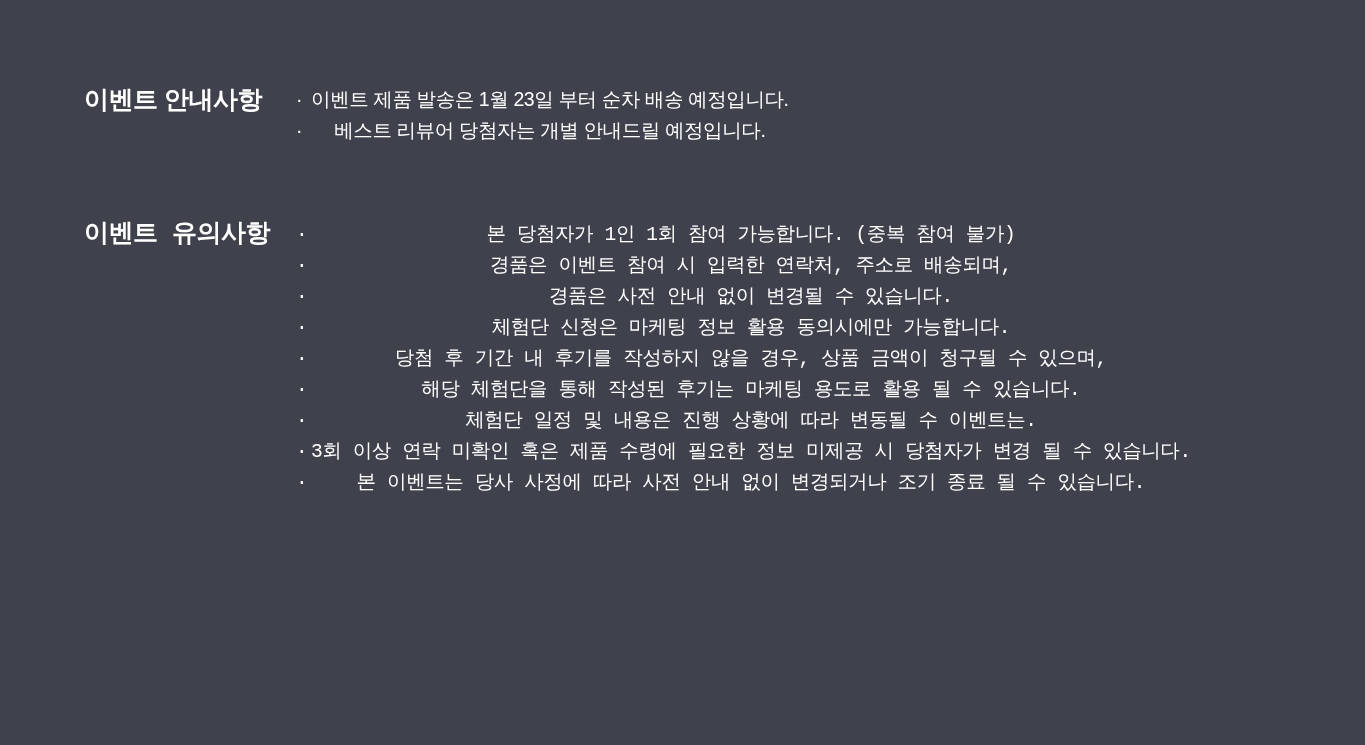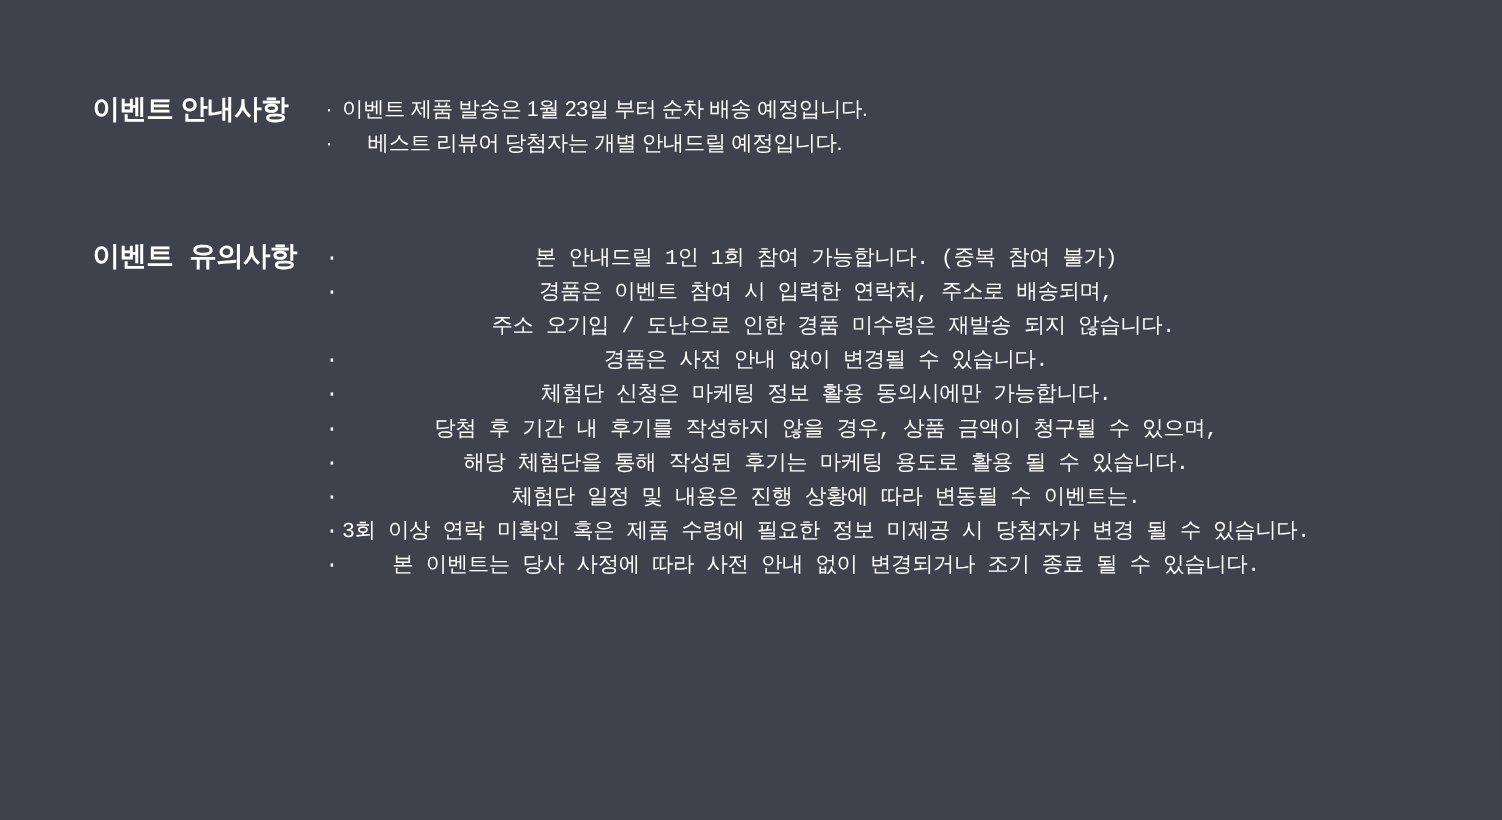--- a/index.html
+++ b/index.html
@@ -91,32 +91,28 @@
 
     </div>
   </div>
 
   <div class="section section-caution">
     <div class="section-title">이벤트 유의사항</div>
     <div class="section-body">
 
       <div class="bullet-line">
         <span class="bullet-mark">·</span>
-        <span class="bullet-text">본 안내드릴 1인 1회 참여 가능합니다. (중복 참여 불가)</span>
+        <span class="bullet-text">본 당첨자가 1인 1회 참여 가능합니다. (중복 참여 불가)</span>
       </div>
 
       <div class="bullet-line">
         <span class="bullet-mark">·</span>
         <span class="bullet-text">경품은 이벤트 참여 시 입력한 연락처, 주소로 배송되며,</span>
       </div>
 
-      <div class="bullet-line indent">
-        <span class="bullet-mark blank"></span>
-        <span class="bullet-text">주소 오기입 / 도난으로 인한 경품 미수령은 재발송 되지 않습니다.</span>
-      </div>
 
       <div class="bullet-line">
         <span class="bullet-mark">·</span>
         <span class="bullet-text">경품은 사전 안내 없이 변경될 수 있습니다.</span>
       </div>
 
       <div class="bullet-line">
         <span class="bullet-mark">·</span>
         <span class="bullet-text">체험단 신청은 마케팅 정보 활용 동의시에만 가능합니다.</span>
       </div>

